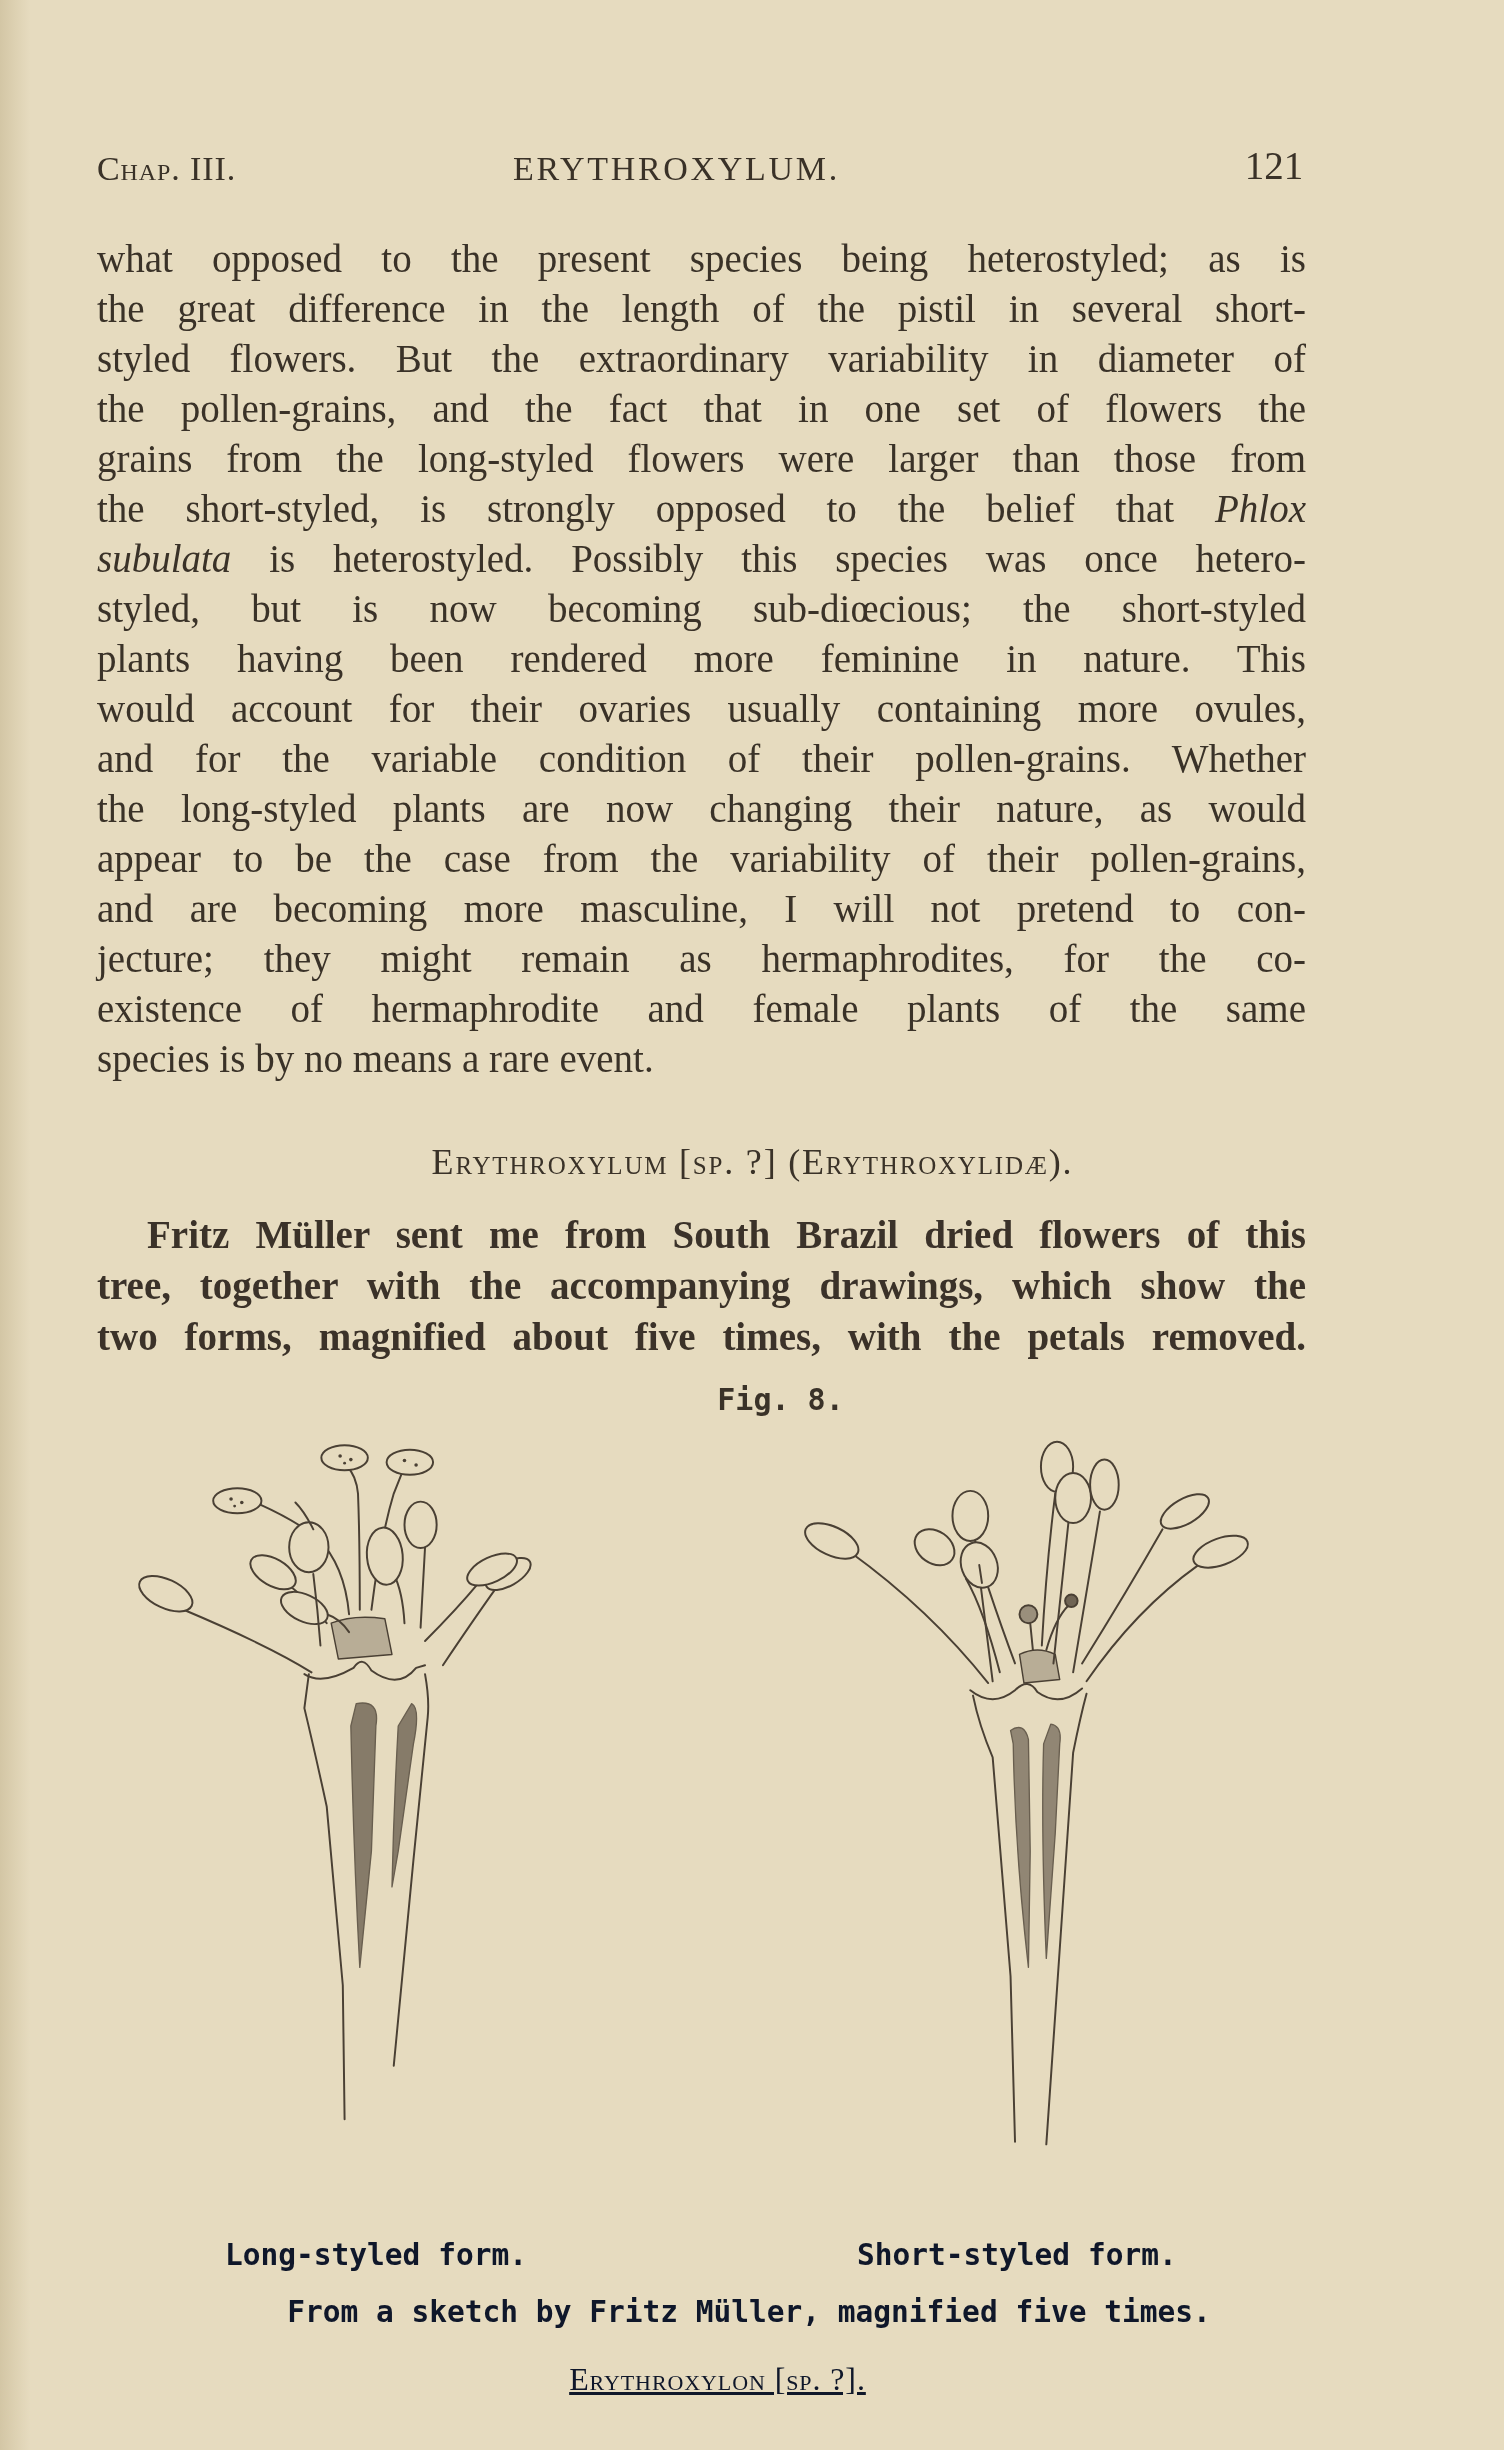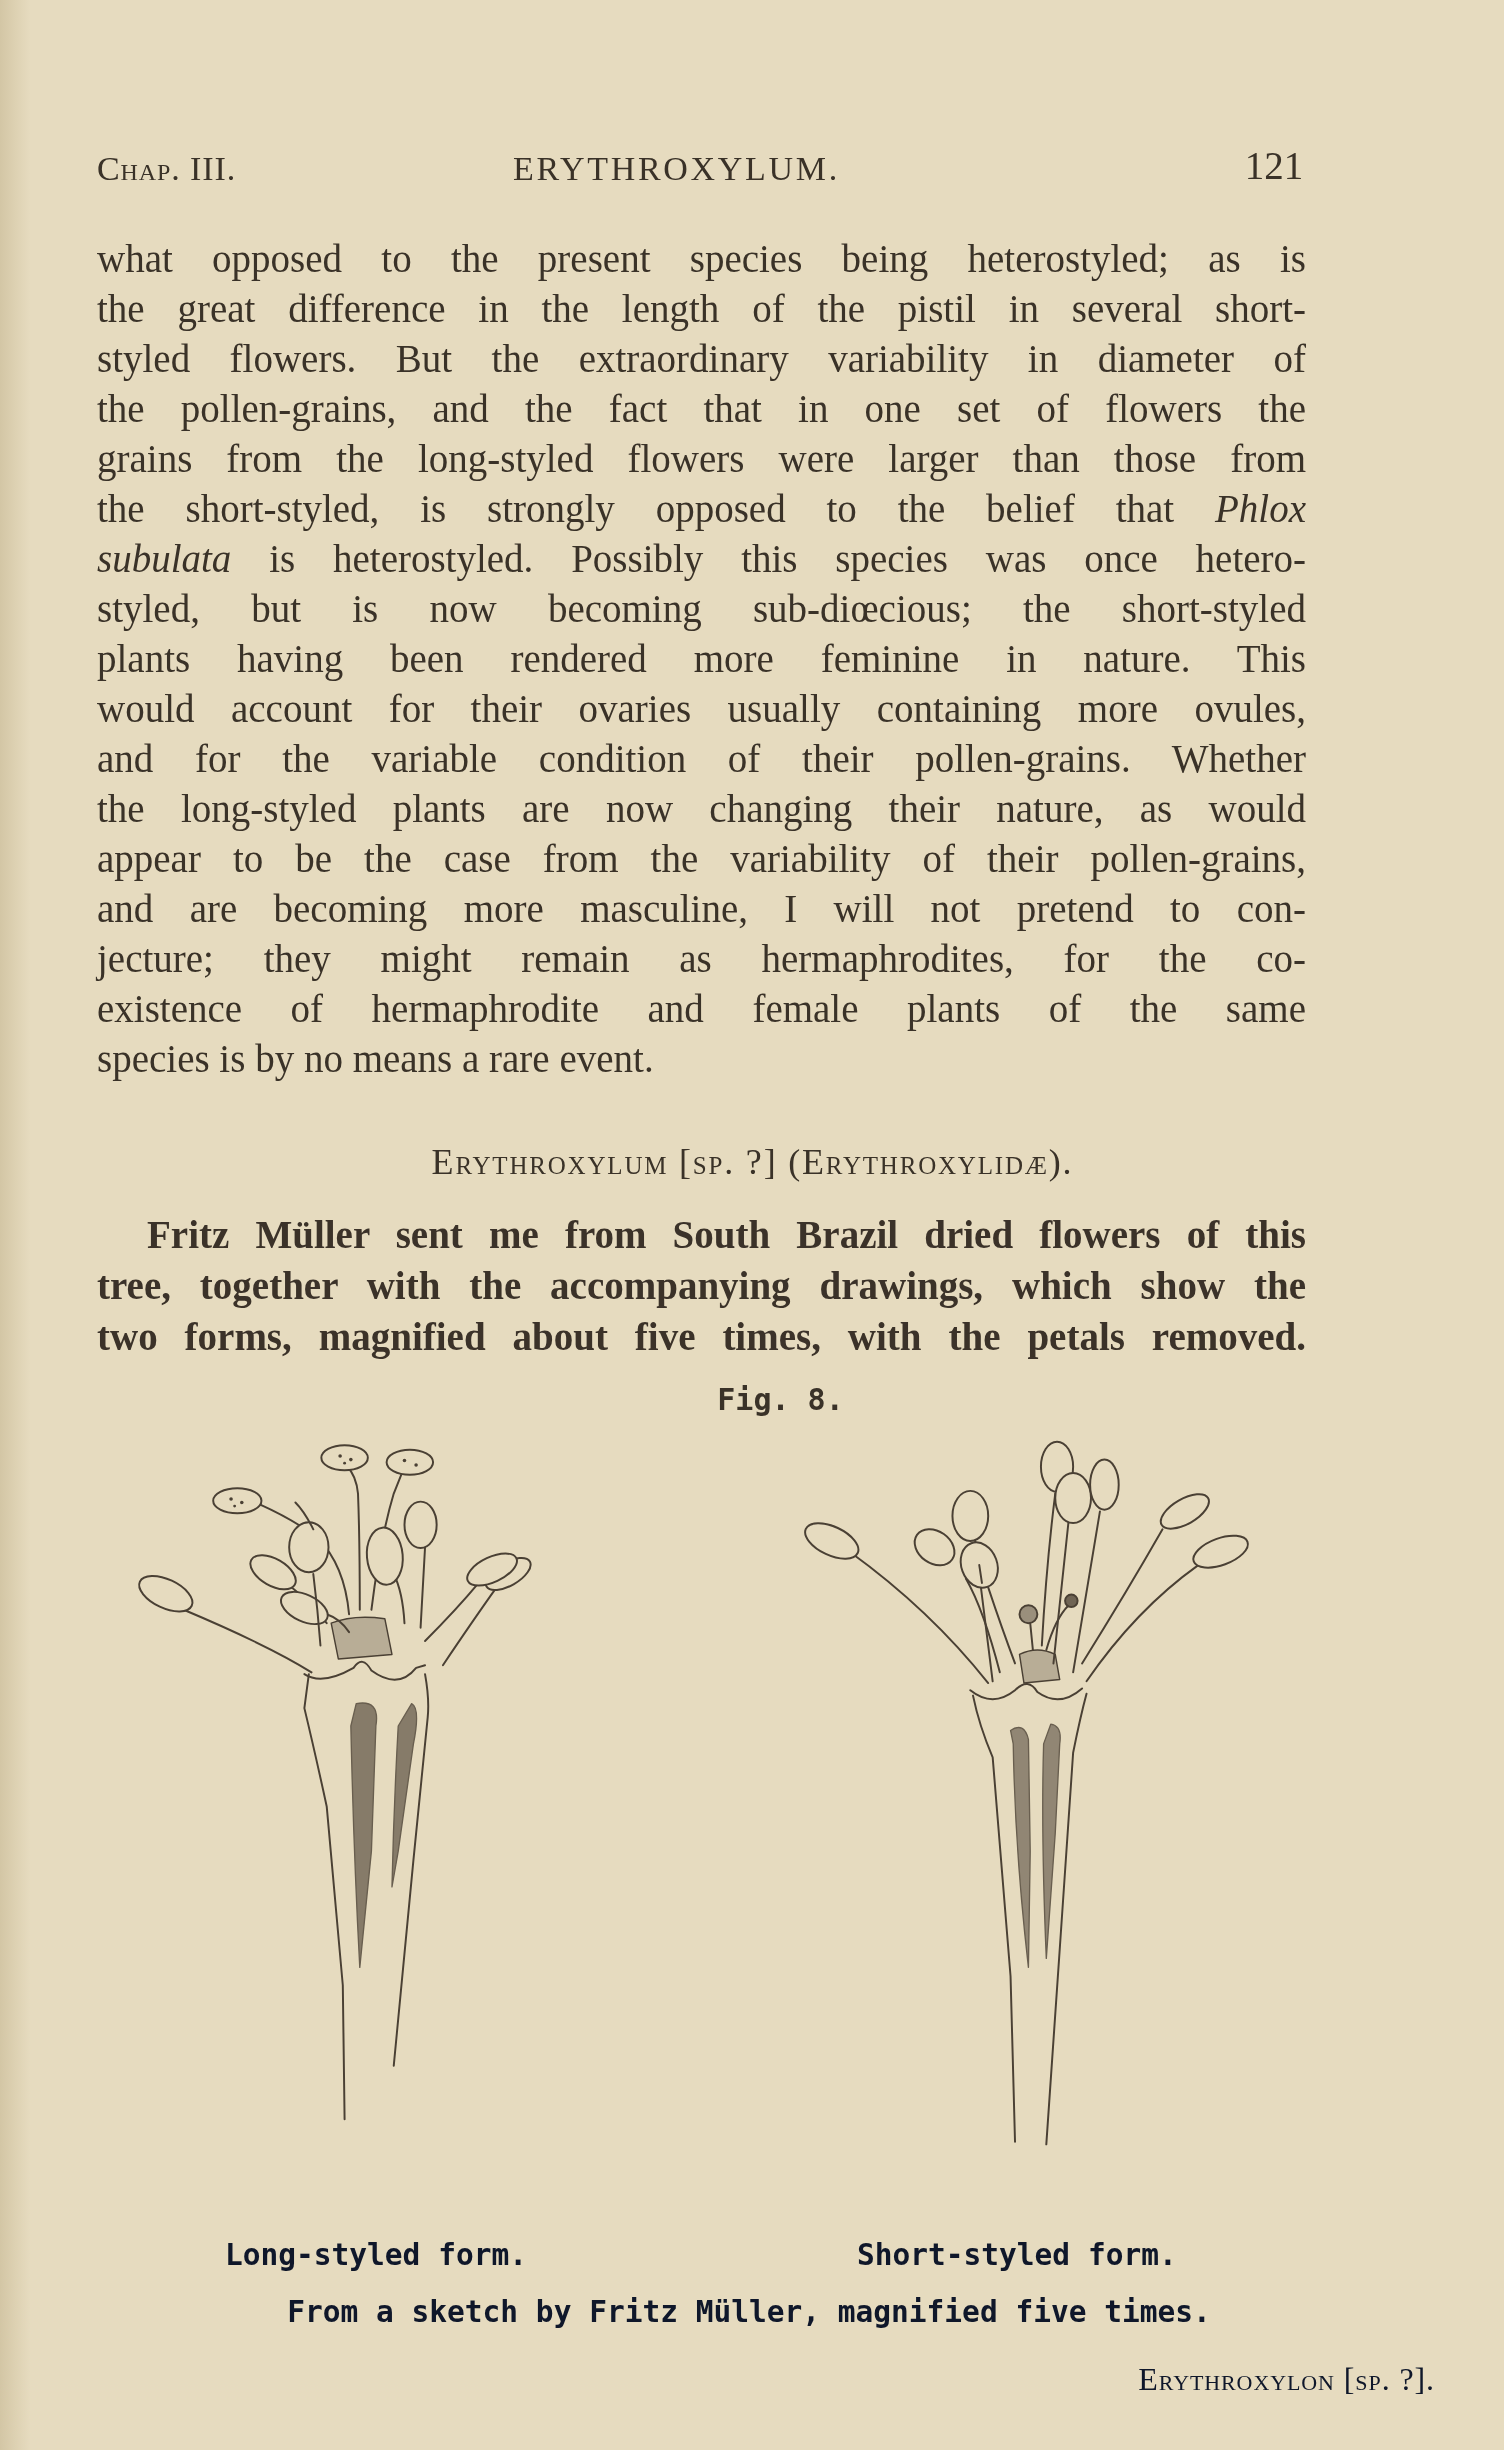--- a/index.html
+++ b/index.html
@@ -126,26 +126,27 @@
       font-size: 29.5px;
       color: #0f172a;
       margin-top: 48px;
     }
     .cap-long { top: 2190px; left: 225px; }
     .cap-short { top: 2190px; left: 857px; }
     .cap-credit {
       top: 2247px; left: 0; width: 1498px; text-align: center;
     }
     .cap-species {
-      top: 2313px; left: 0; width: 1435px; text-align: right;
+      top: 2313px; left: 0; width: 1435px; text-align: center;
       font-family: "Liberation Serif", "DejaVu Serif", serif;
       font-weight: normal;
       font-size: 32px;
       font-variant: small-caps;
       letter-spacing: 0.9px;
+      text-decoration: underline;
     }
   </style>
 </head>
 <body>
 
 <div class="page-shade"></div>
 
 <div class="running-head">
   <span class="rh-chap">Chap. III.</span>
   <span class="rh-title">ERYTHROXYLUM.</span>

